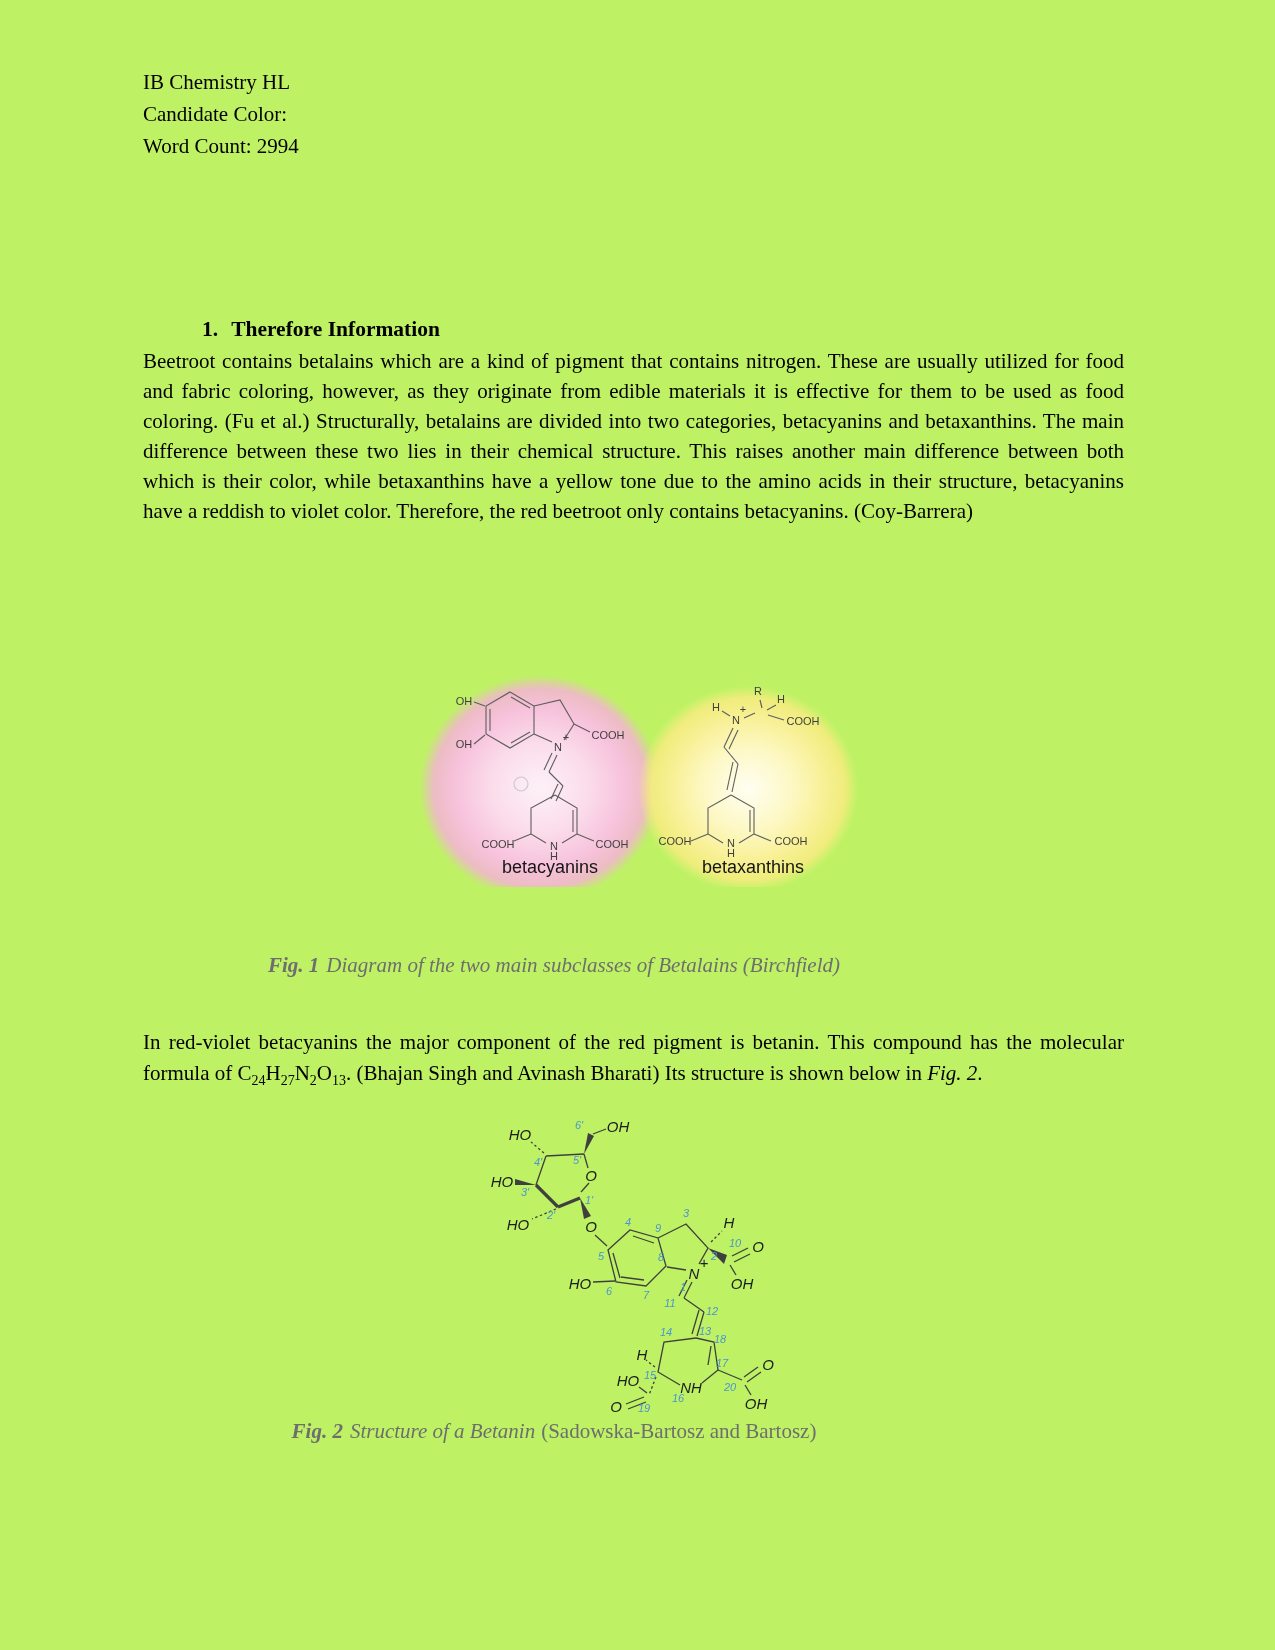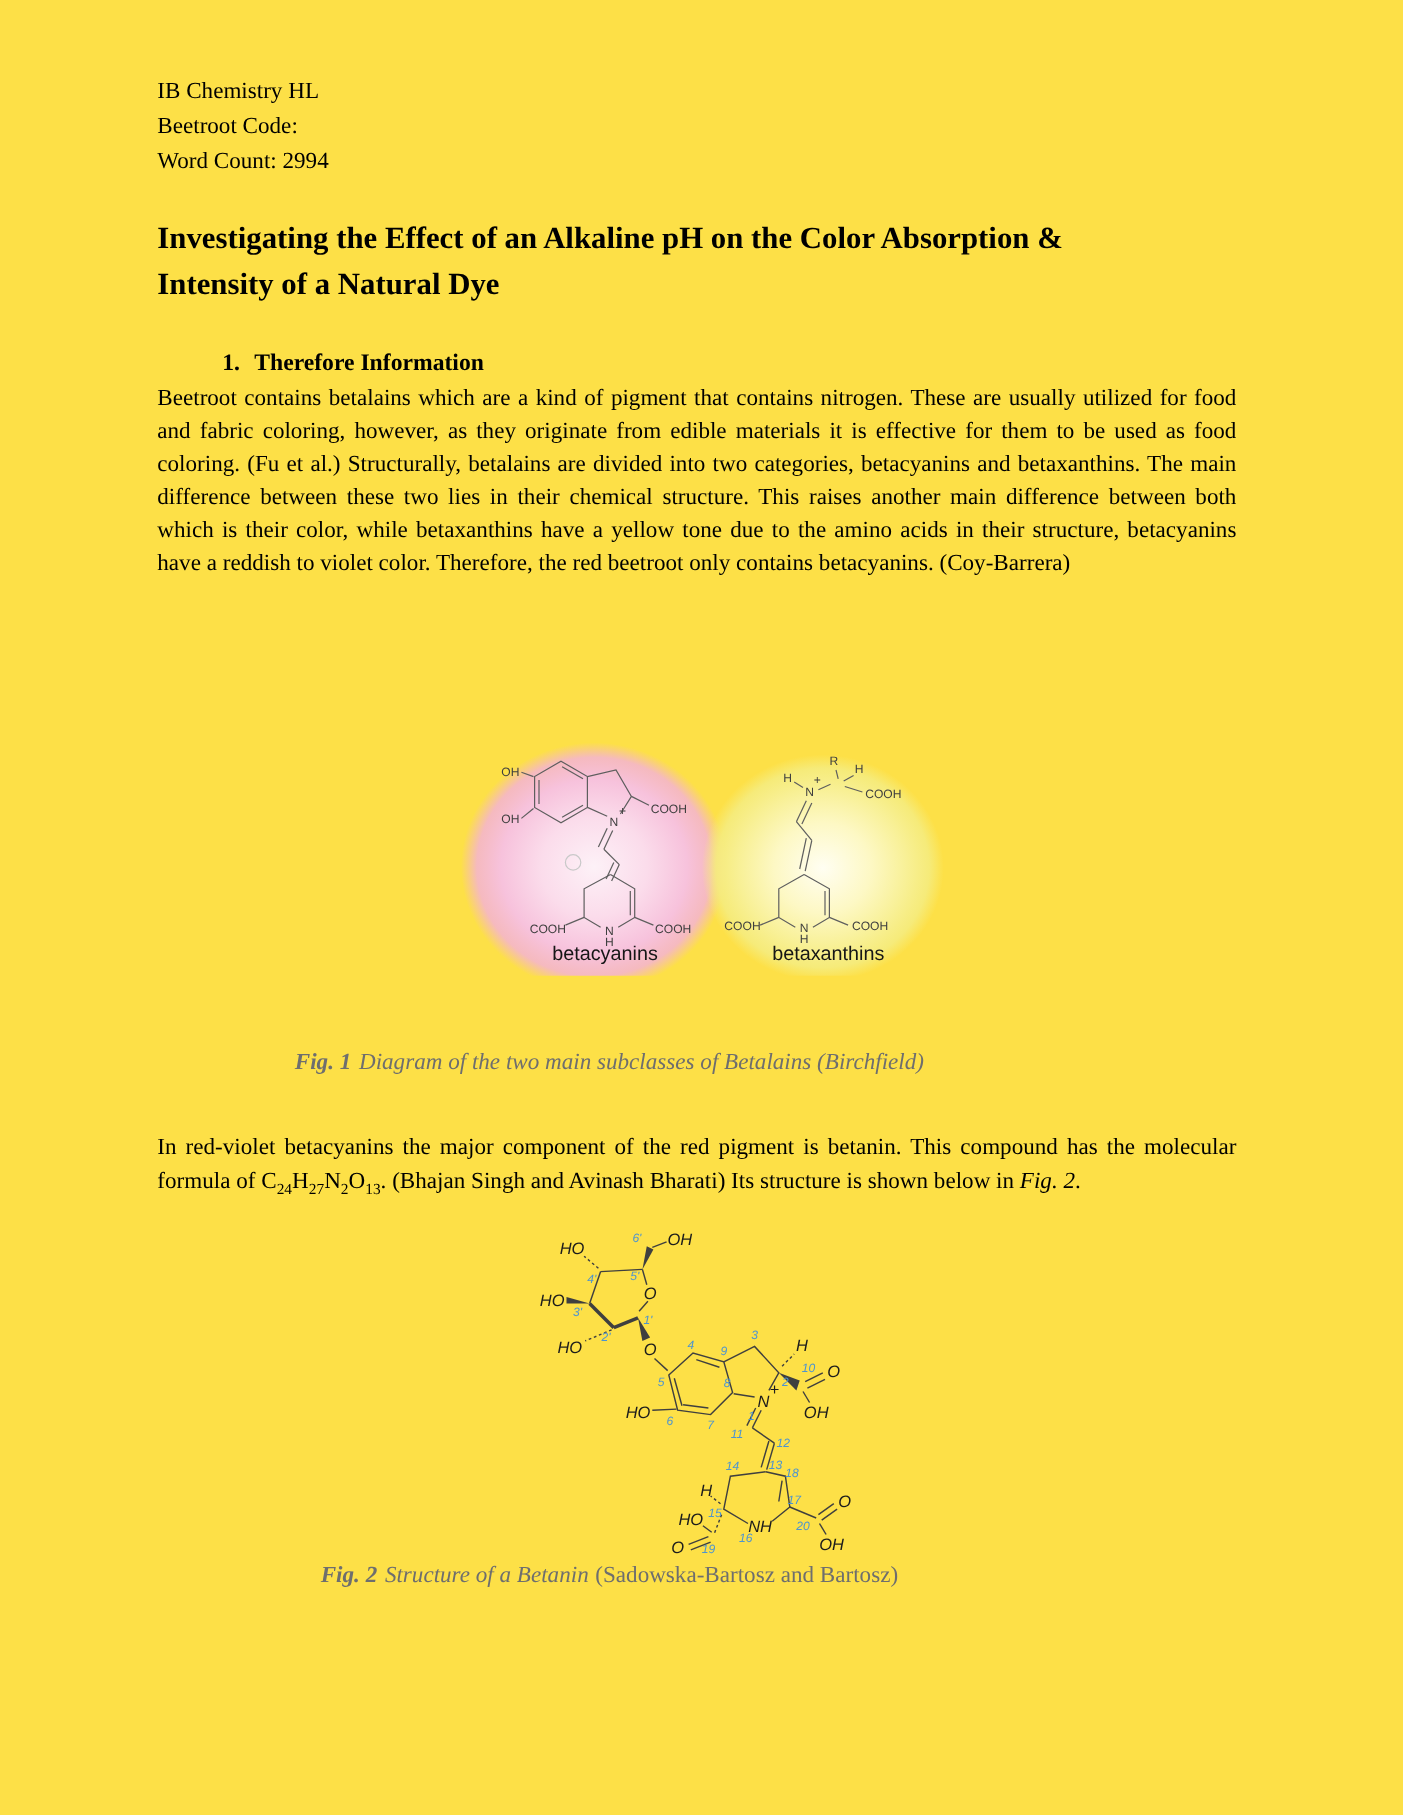--- a/index.html
+++ b/index.html
@@ -1,18 +1,18 @@
 <!DOCTYPE html>
 <html><head>
 <meta charset="utf-8">
 <style>
   html,body { margin:0; padding:0; background:#e8e8e8; }
   .page {
     position:relative; width:1275px; height:1650px; margin:0 auto;
-    background:#fde047; overflow:hidden;
+    background:#bef264; overflow:hidden;
     font-family:"Liberation Serif", serif; color:#000;
   }
   .header-block { position:absolute; left:143px; top:66px; font-size:21px; line-height:32px; }
   .doc-title { position:absolute; left:143px; top:196px; width:990px; font-size:28px; font-weight:bold; line-height:42px; }
   .section-heading { position:absolute; left:143px; top:317px; font-size:21.5px; font-weight:bold; }
   .section-heading .num { margin-left:59px; margin-right:13px; }
   .body-par { position:absolute; left:143px; width:981px; font-size:21px; text-align:justify; }
   .par1 { top:346px; line-height:30px; }
   .par2 { top:1013px; line-height:30.5px;margin-top:14px; }
   .body-par sub { font-size:14px; }
@@ -36,28 +36,24 @@
   .atom2 { font-family:"Liberation Sans", sans-serif; font-size:15px; fill:#1c1c1c; text-anchor:middle; }
   .cnum { font-family:"Liberation Sans", sans-serif; font-size:11px; fill:#4d94d0; text-anchor:middle; }
 </style>
 </head>
 <body>
 
 <div class="page">
 
   <div class="header-block">
     <div>IB Chemistry HL</div>
-    <div>Beetroot Code:</div>
+    <div>Candidate Color:</div>
     <div>Word Count: 2994</div>
   </div>
 
-  <div class="doc-title">
-    <div>Investigating the Effect of an Alkaline pH on the Color Absorption &amp;</div>
-    <div>Intensity of a Natural Dye</div>
-  </div>
 
   <div class="section-heading">
     <span class="num">1.</span><span>Therefore Information</span>
   </div>
 
   <div class="body-par par1">Beetroot contains betalains which are a kind of pigment that contains nitrogen. These are usually utilized for food and fabric coloring, however, as they originate from edible materials it is effective for them to be used as food coloring. (Fu et al.) Structurally, betalains are divided into two categories, betacyanins and betaxanthins. The main difference between these two lies in their chemical structure. This raises another main difference between both which is their color, while betaxanthins have a yellow tone due to the amino acids in their structure, betacyanins have a reddish to violet color. Therefore, the red beetroot only contains betacyanins. (Coy-Barrera)</div>
 
   <div class="fig1-wrap">
     <svg width="445" height="235" viewBox="0 0 445 235" xmlns="http://www.w3.org/2000/svg">
       <defs>

